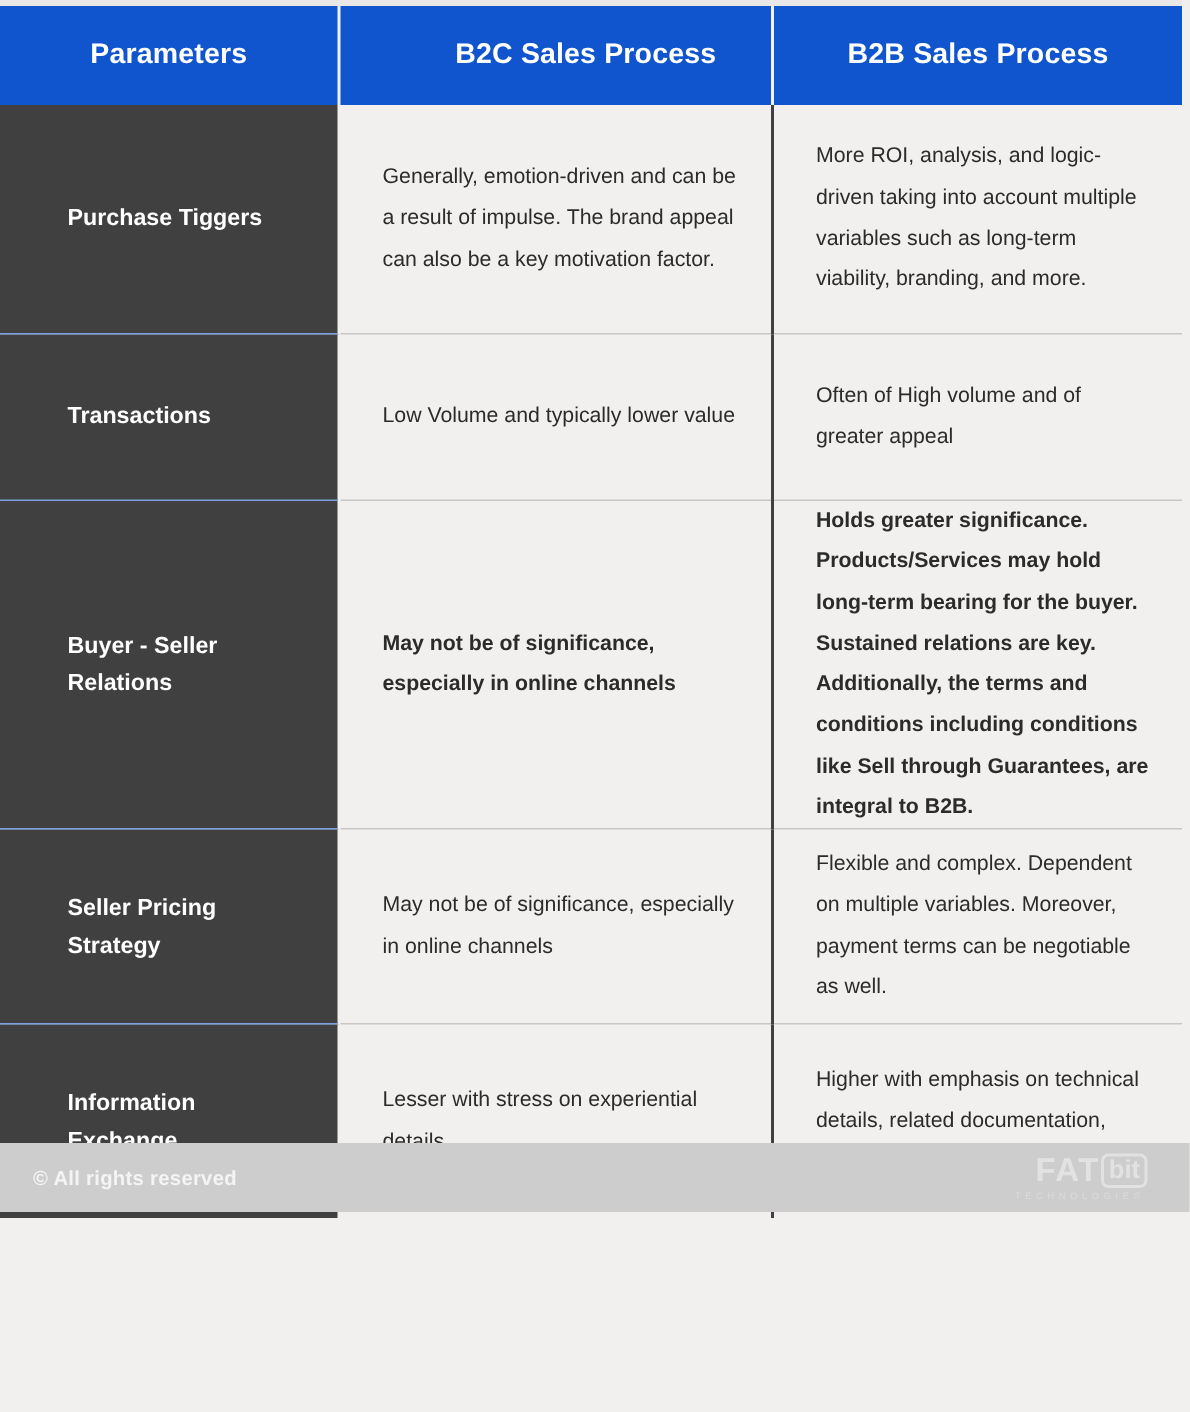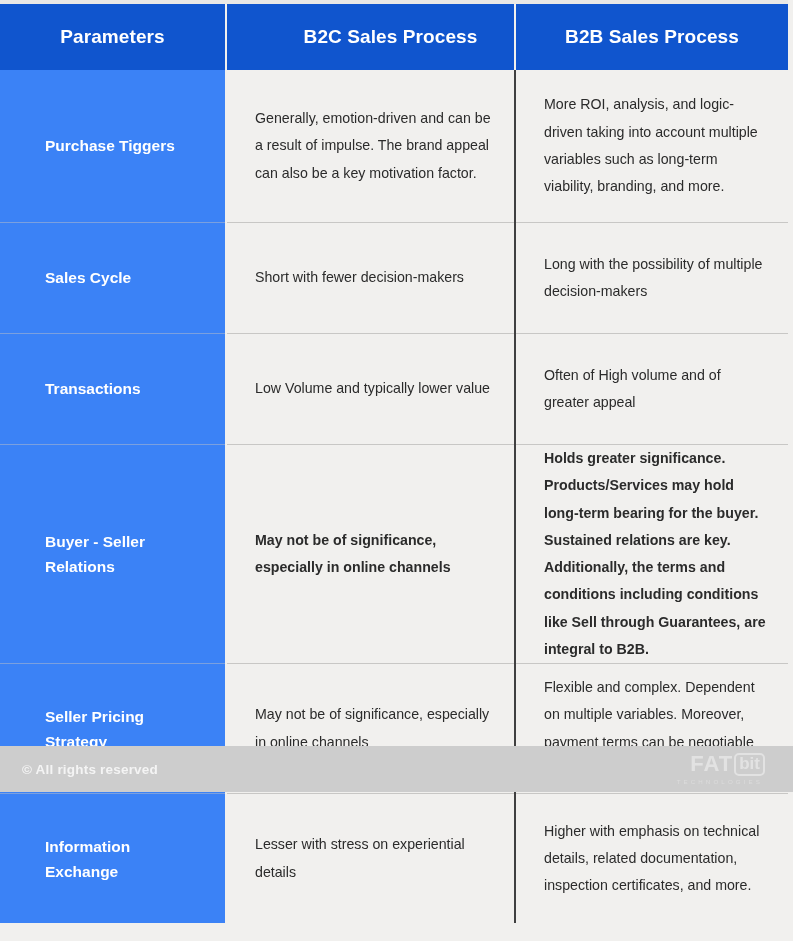--- a/index.html
+++ b/index.html
@@ -62,21 +62,21 @@
     vertical-align: middle;
     padding: 0;
     background: #f1f0ee;
     border-bottom: 1px solid #c8c7c5;
   }
   tbody tr:last-child td {
     border-bottom: none;
   }
 
   td.cell-param {
-    background: #3b82f6;
+    background: #404040;
     color: #ffffff;
     font-size: 15.5px;
     font-weight: bold;
     line-height: 1.62;
     padding: 0 18px 0 45px;
     border-bottom: 1px solid #7ba0df;
     border-right: 2px solid #f1f0ee;
   }
 
   td.cell-text {
@@ -95,21 +95,21 @@
   tr.row-1 td { height: 110px; }
   tr.row-2 td { height: 110px; }
   tr.row-3 td { height: 201px; font-weight: bold; }
   tr.row-4 td { height: 129px; }
   tr.row-5 td { height: 129px; }
 
   
   .footer {
     position: absolute;
     left: 0;
-    bottom: 16px;
+    bottom: 0;
     width: 793px;
     height: 46px;
     background: #cdcdcd;
     display: flex;
     align-items: center;
     justify-content: space-between;
     padding: 0 22px 0 22px;
     box-sizing: border-box;
   }
   .footer-copy {
@@ -194,25 +194,20 @@
       </tr>
     </thead>
     <tbody>
 
       <tr class="row-0">
         <td class="cell-param">Purchase Tiggers</td>
         <td class="cell-text cell-b2c">Generally, emotion-driven and can be a result of impulse. The brand appeal can also be a key motivation factor.</td>
         <td class="cell-text cell-b2b">More ROI, analysis, and logic-driven taking into account multiple variables such as long-term viability, branding, and more.</td>
       </tr>
 
-      <tr class="row-1">
-        <td class="cell-param">Sales Cycle</td>
-        <td class="cell-text cell-b2c">Short with fewer decision-makers</td>
-        <td class="cell-text cell-b2b">Long with the possibility of multiple decision-makers</td>
-      </tr>
 
       <tr class="row-2">
         <td class="cell-param">Transactions</td>
         <td class="cell-text cell-b2c">Low Volume and typically lower value</td>
         <td class="cell-text cell-b2b">Often of High volume and of greater appeal</td>
       </tr>
 
       <tr class="row-3">
         <td class="cell-param">Buyer - Seller Relations</td>
         <td class="cell-text cell-b2c">May not be of significance, especially in online channels</td>

